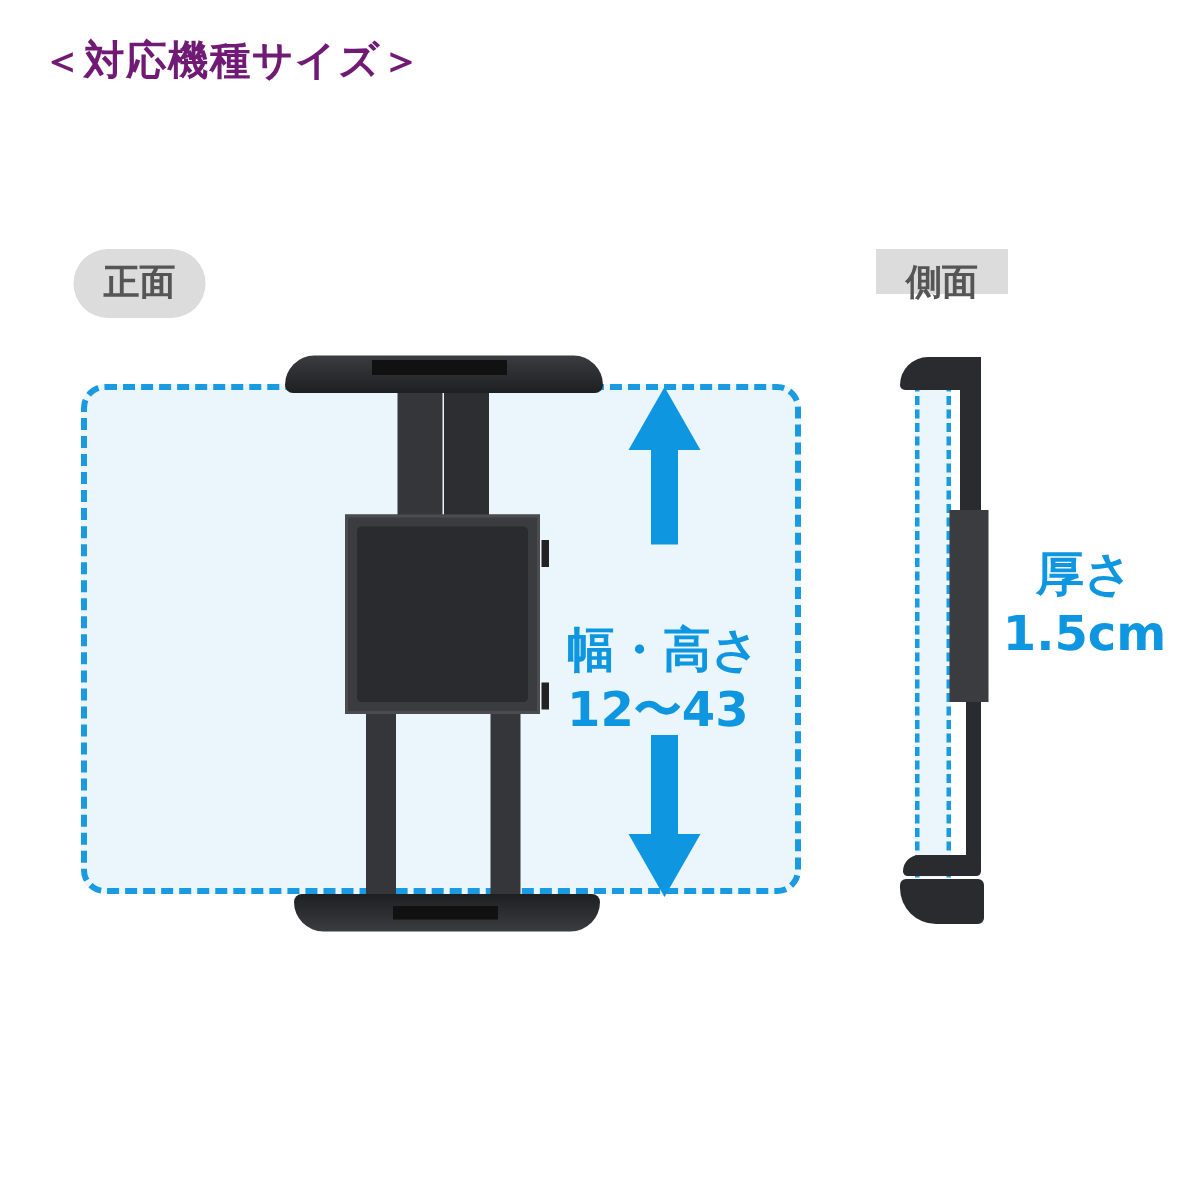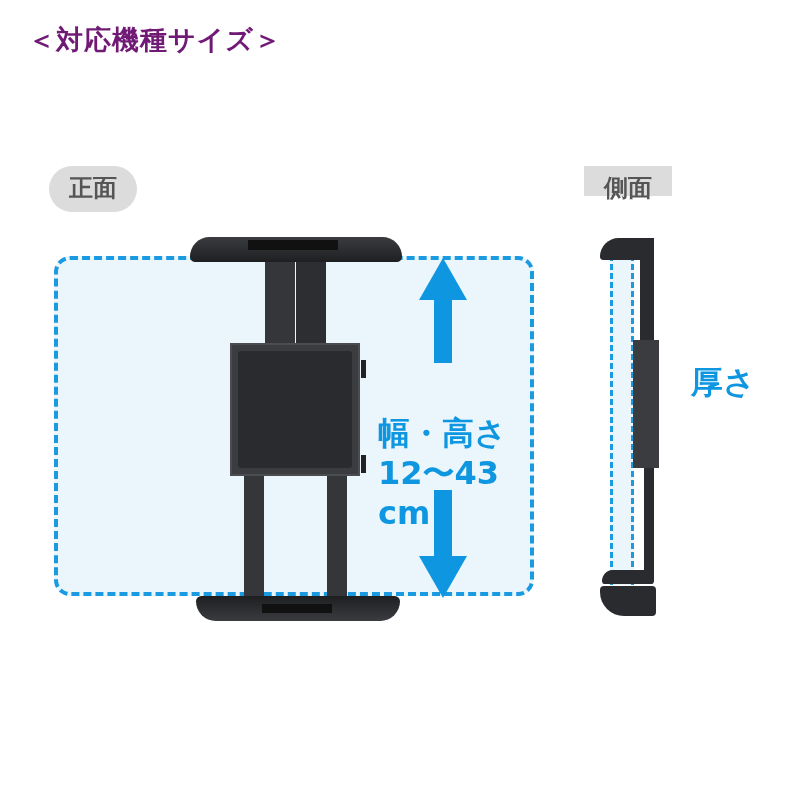--- a/index.html
+++ b/index.html
@@ -48,28 +48,28 @@
 </div>
 
 <div class="arrow-up"></div>
 <div class="arrow-shaft" style="top:298px;height:65px;"></div>
 <div class="arrow-shaft" style="top:490px;height:68px;"></div>
 <div class="arrow-down"></div>
 
 <div class="dim-text">
   <div>幅・高さ</div>
   <div>12〜43</div>
-  <div>cm</div>
 </div>
 
 <div class="side-dash"></div>
 <div>
   <div class="dev" style="left:600px;top:238px;width:52px;height:22px;border-radius:22px 4px 4px 4px;background:#2a2b2e;"></div>
   <div class="dev" style="left:640px;top:238px;width:14px;height:110px;background:#2a2b2e;"></div>
   <div class="dev" style="left:633px;top:340px;width:26px;height:128px;background:#3a3c40;"></div>
   <div class="dev" style="left:644px;top:468px;width:10px;height:110px;background:#2a2b2e;"></div>
   <div class="dev" style="left:602px;top:570px;width:52px;height:14px;border-radius:14px 4px 4px 4px;background:#2a2b2e;"></div>
   <div class="dev" style="left:600px;top:586px;width:56px;height:30px;border-radius:4px 4px 4px 24px;background:#2a2b2e;"></div>
 </div>
 
 <div class="side-text">
   <div>厚さ</div>
+  <div>1.5cm</div>
 </div>
 
 </body></html>

